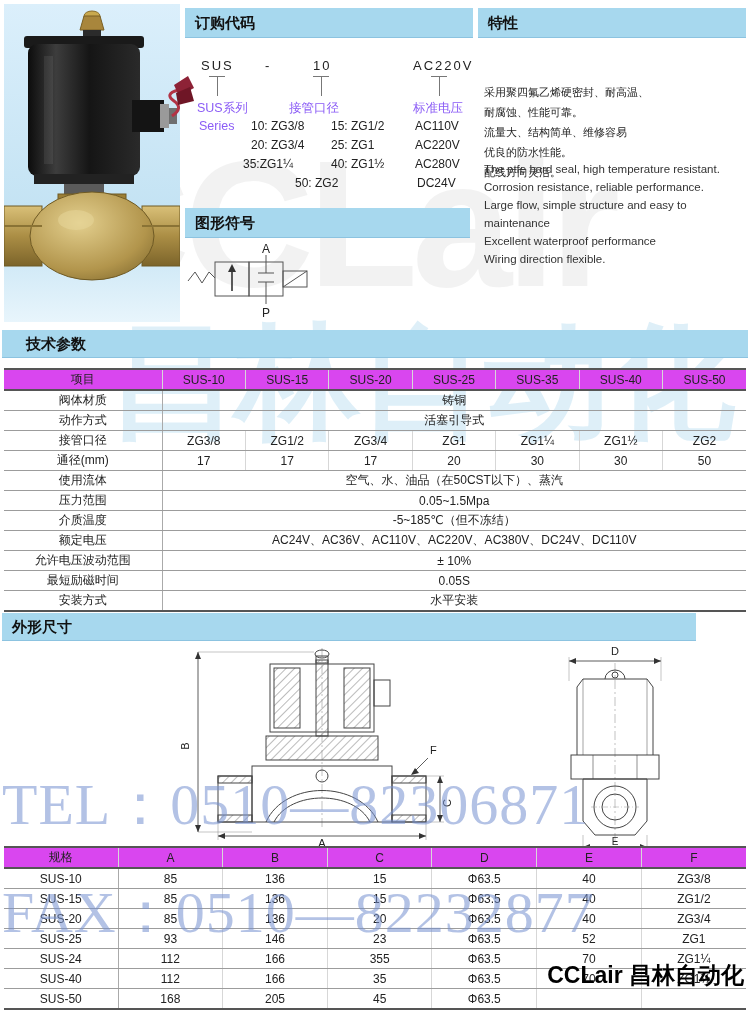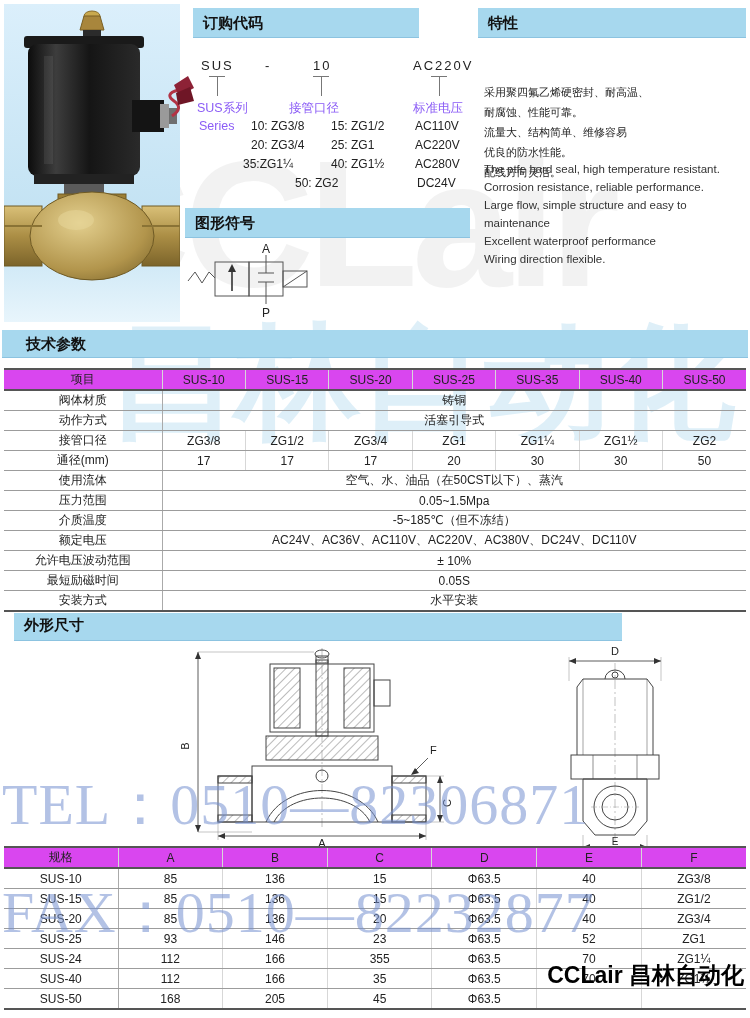--- a/index.html
+++ b/index.html
@@ -91,21 +91,21 @@
     <line x1="0" y1="222" x2="38" y2="222" stroke="#8a7335" stroke-width="2"></line>
     <line x1="138" y1="222" x2="176" y2="222" stroke="#8a7335" stroke-width="2"></line>
   </svg>
 
   <svg class="abs content" style="left:174px;top:76px;" width="22" height="30" viewBox="0 0 22 30">
     <polygon points="0,9 14,0 20,12 5,20" fill="#8d2236"></polygon>
     <polygon points="2,17 16,11 20,25 4,29" fill="#6f1626"></polygon>
   </svg>
 
   <div class="abs content" style="left:185px;top:8px;width:285px;height:200px;">
-    <div class="band band-small" style="width:226px;margin-left:8px;">订购代码</div>
+    <div class="band band-small" style="width:288px;">订购代码</div>
     <span class="abs code-txt" style="left:16px;top:50px;">SUS</span>
     <span class="abs code-txt" style="left:80px;top:50px;">-</span>
     <span class="abs code-txt" style="left:128px;top:50px;">10</span>
     <span class="abs code-txt" style="left:228px;top:50px;">AC220V</span>
     <div class="abs conn-top" style="left:24px;top:68px;width:16px;"></div>
     <div class="abs conn" style="left:32px;top:68px;height:20px;"></div>
     <div class="abs conn-top" style="left:128px;top:68px;width:16px;"></div>
     <div class="abs conn" style="left:136px;top:68px;height:20px;"></div>
     <div class="abs conn-top" style="left:246px;top:68px;width:16px;"></div>
     <div class="abs conn" style="left:254px;top:68px;height:20px;"></div>
@@ -233,21 +233,21 @@
         <td class="rowlabel">最短励磁时间</td>
         <td colspan="7">0.05S</td>
       </tr>
       <tr>
         <td class="rowlabel">安装方式</td>
         <td colspan="7">水平安装</td>
       </tr>
     </tbody>
   </table>
 
-  <div class="abs content band band-wide" style="left:14px;top:613px;width:608px;font-family:Liberation Mono, monospace;">外形尺寸</div>
+  <div class="abs content band band-wide" style="left:2px;top:613px;width:694px;">外形尺寸</div>
 
   <svg class="abs content" style="left:170px;top:648px;" width="320" height="200" viewBox="0 0 320 200">
     <defs>
       <pattern id="hatch" width="6" height="6" patternUnits="userSpaceOnUse" patternTransform="rotate(45)">
         <line x1="0" y1="0" x2="0" y2="6" stroke="#777" stroke-width="1"></line>
       </pattern>
     </defs>
     <line x1="152" y1="0" x2="152" y2="180" stroke="#999" stroke-width="0.6" stroke-dasharray="9 3 2 3"></line>
     <ellipse cx="152" cy="6" rx="7" ry="4" fill="none" stroke="#444"></ellipse>
     <rect x="146" y="8" width="12" height="7" fill="none" stroke="#444"></rect>

